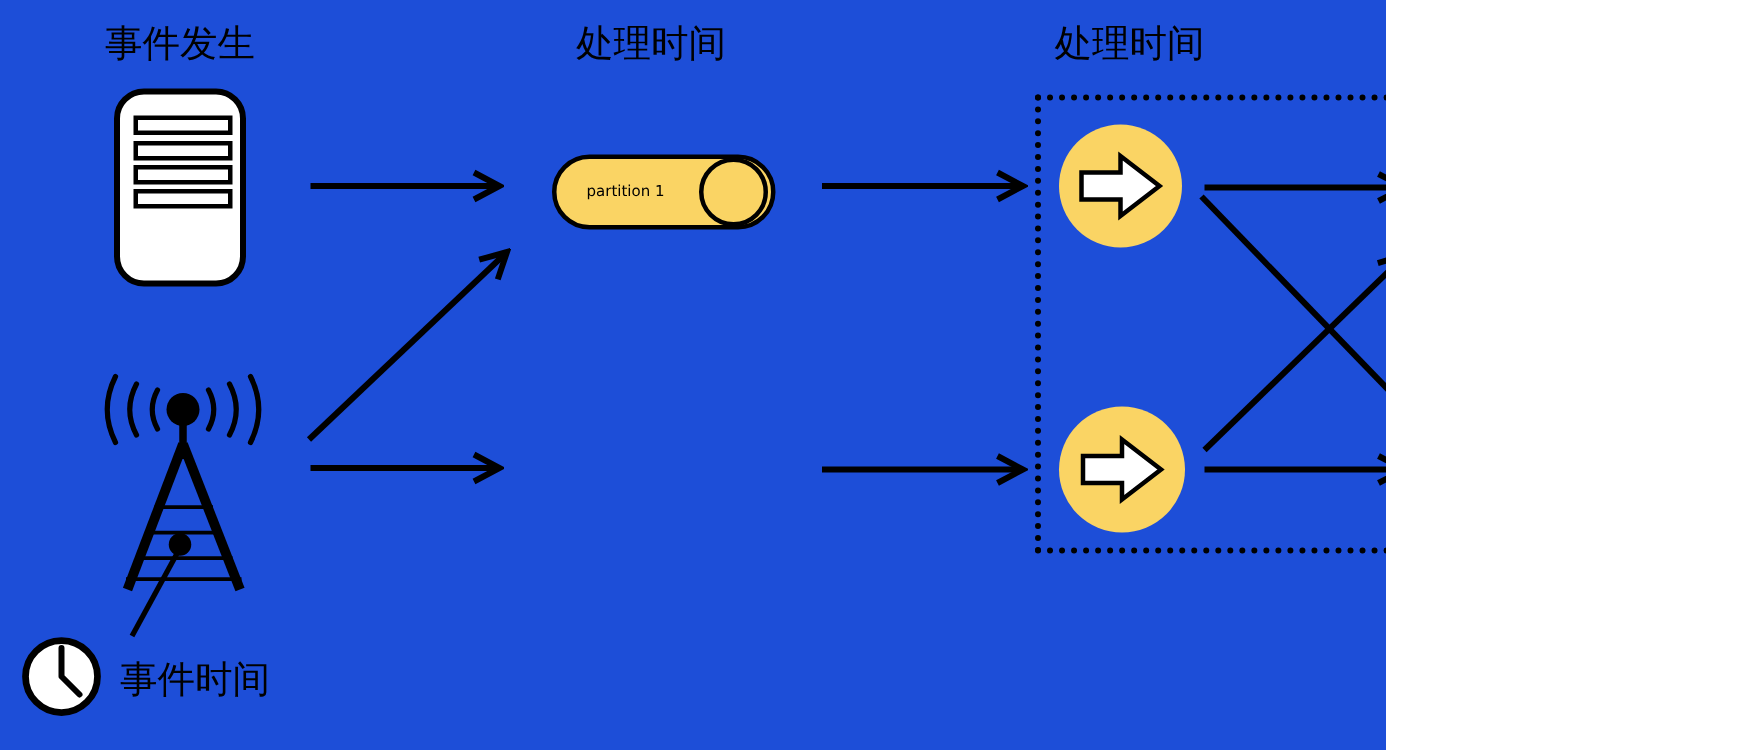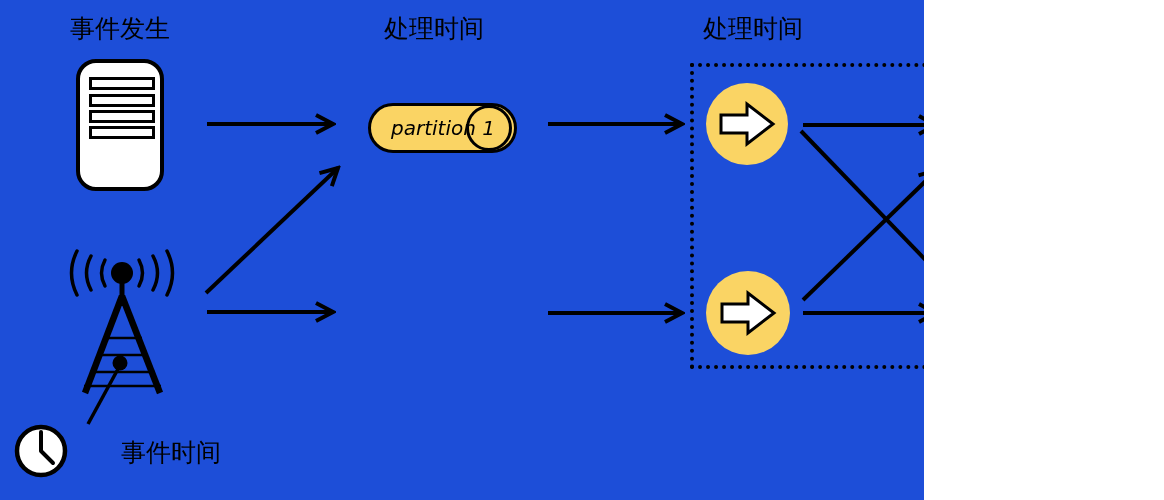--- a/index.html
+++ b/index.html
@@ -19,21 +19,21 @@
           border:4px solid var(--line);border-radius:20px;background:#fff;}
   .server .bar{position:absolute;left:9px;width:66px;height:13px;border:3px solid var(--line);background:#fff;}
 
   
   .stadium{position:absolute;width:149px;height:50px;background:var(--node-fill);
            border:3px solid var(--line);border-radius:25px;}
   .stadium .cap{position:absolute;right:2px;top:50%;transform:translateY(-50%);
                 width:46px;height:46px;border:3px solid var(--line);border-radius:50%;
                 background:var(--node-fill);}
   .stadium .ptxt{position:absolute;left:20px;top:50%;transform:translateY(-50%);
-                 font-size:20px;font-style:italic;color:#000;white-space:nowrap;
+                 font-size:10px;color:#000;white-space:nowrap;
                  font-family:"DejaVu Sans","Liberation Sans",sans-serif;}
 
   
   .opbox{position:absolute;left:690px;top:63px;width:357px;height:306px;
          border:4px dotted var(--line);}
 
   
   .node{position:absolute;border-radius:50%;background:var(--node-fill);
         display:flex;align-items:center;justify-content:center;}
 
@@ -76,21 +76,21 @@
     <line x1="42" y1="115" x2="93" y2="115" stroke="#000" stroke-width="2.5"></line>
     <line x1="35" y1="132" x2="100" y2="132" stroke="#000" stroke-width="2.5"></line>
     <line x1="29" y1="146" x2="106" y2="146" stroke="#000" stroke-width="2.5"></line>
     <circle cx="65" cy="123" r="7.5" fill="#000"></circle>
   </svg>
 
   <svg class="icon-svg" style="position:absolute;left:12px;top:422px;" width="58" height="58" viewBox="0 0 58 58">
     <circle cx="29" cy="29" r="24" fill="#fff" stroke="#000" stroke-width="4.5"></circle>
     <polyline points="29,10 29,29 41,41" fill="none" stroke="#000" stroke-width="4" stroke-linecap="round" stroke-linejoin="round"></polyline>
   </svg>
-  <div class="small-label" style="left:80px;top:436px;margin-left:41px;">事件时间</div>
+  <div class="small-label" style="left:80px;top:436px;">事件时间</div>
 
   <div class="stadium" style="left:368px;top:103px;">
     <div class="cap"></div>
     <div class="ptxt">partition 1</div>
   </div>
 
   <div class="opbox"></div>
 
   <div class="node" style="left:706px;top:83px;width:82px;height:82px;">
     <svg width="62" height="50" viewBox="0 0 62 50">

